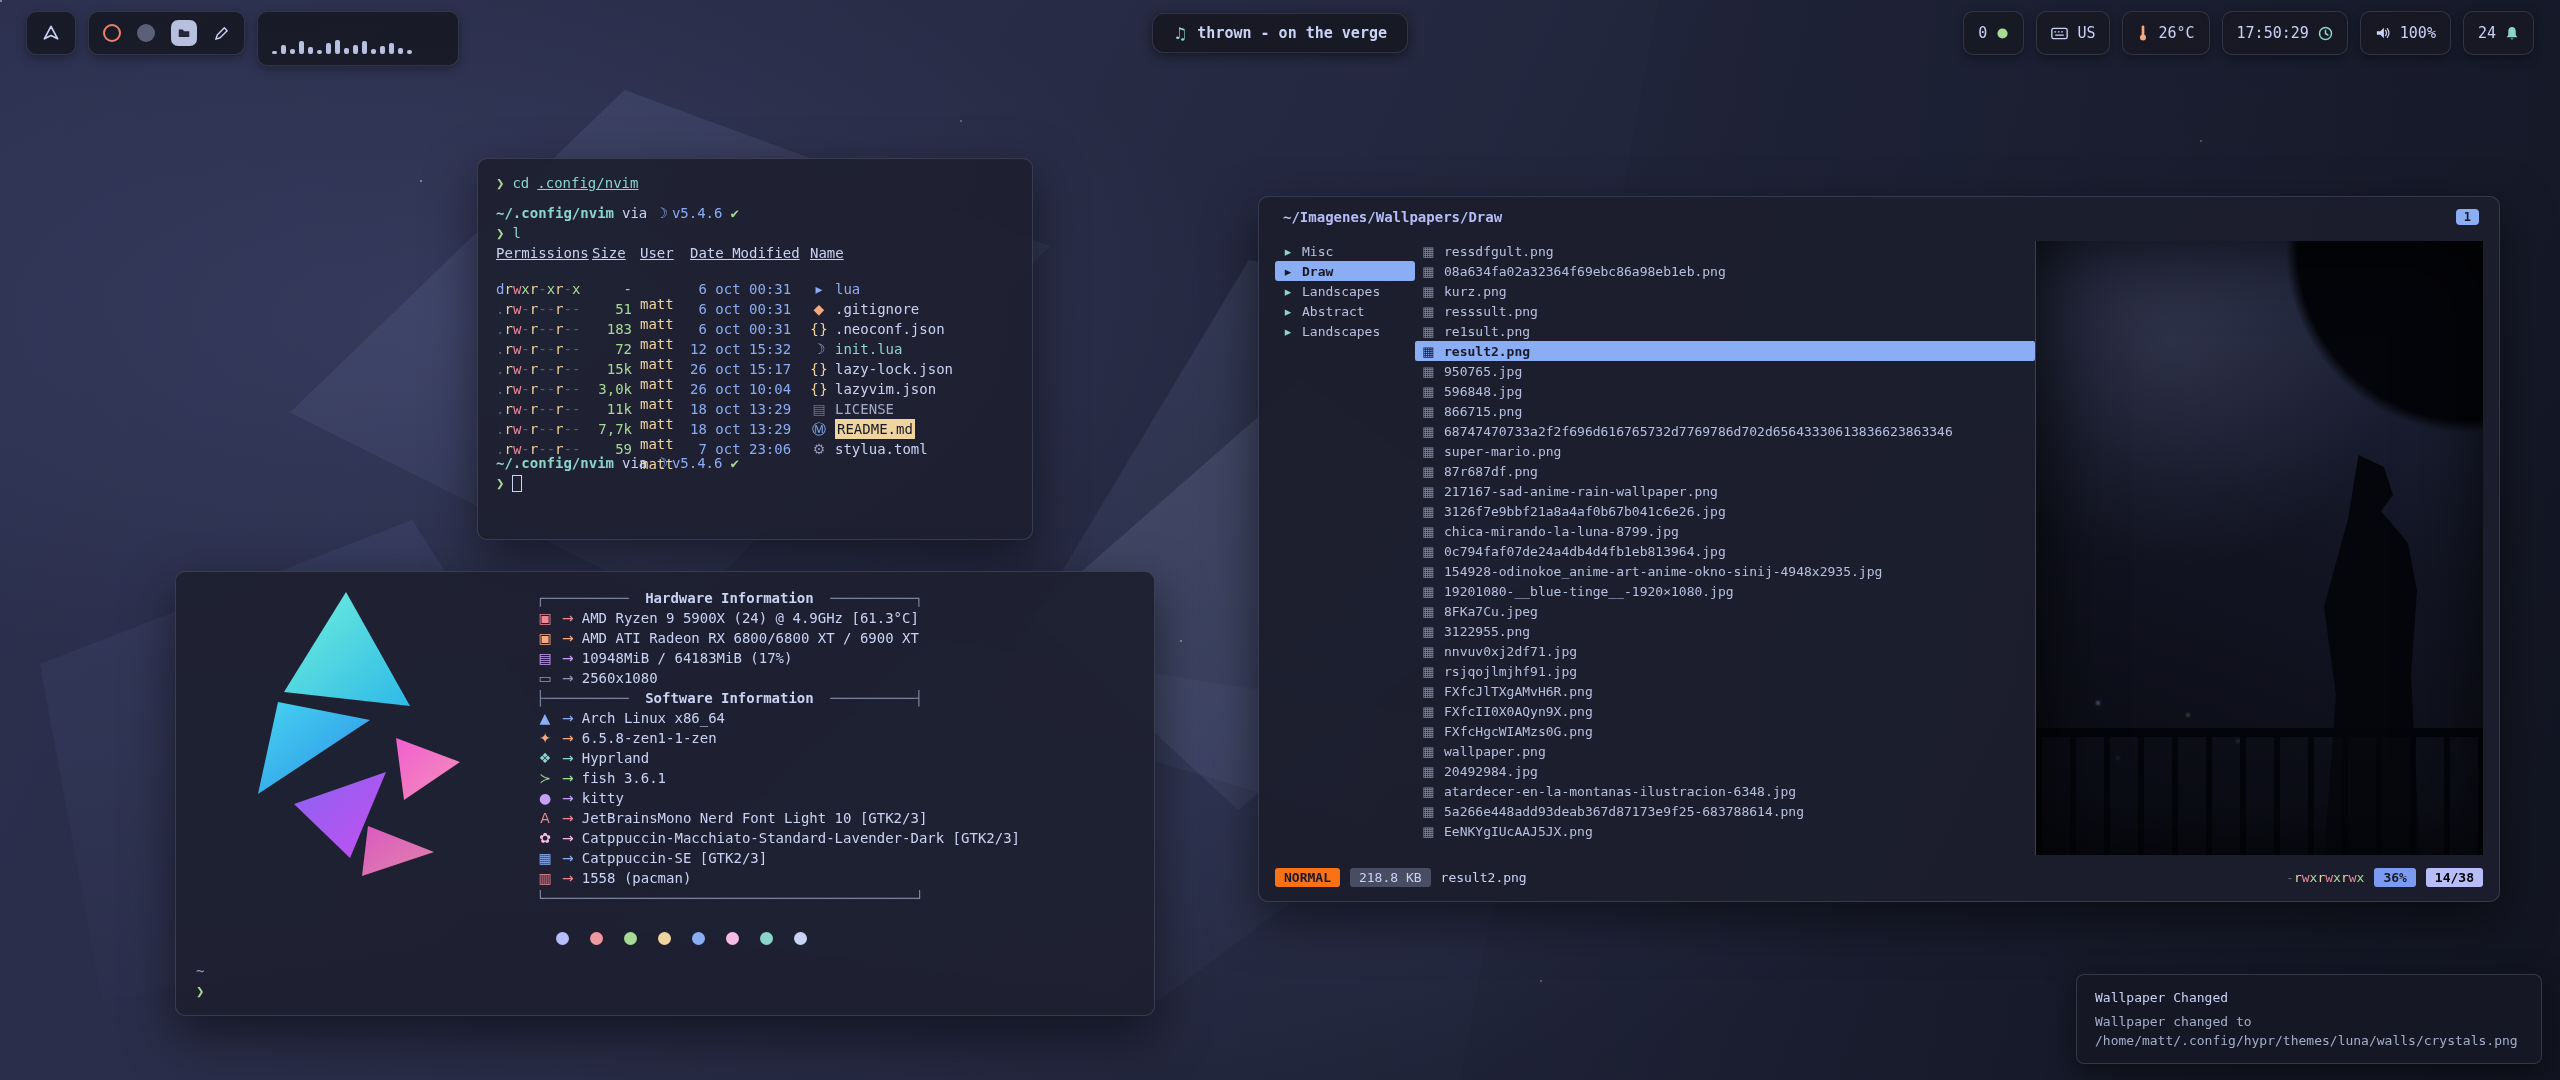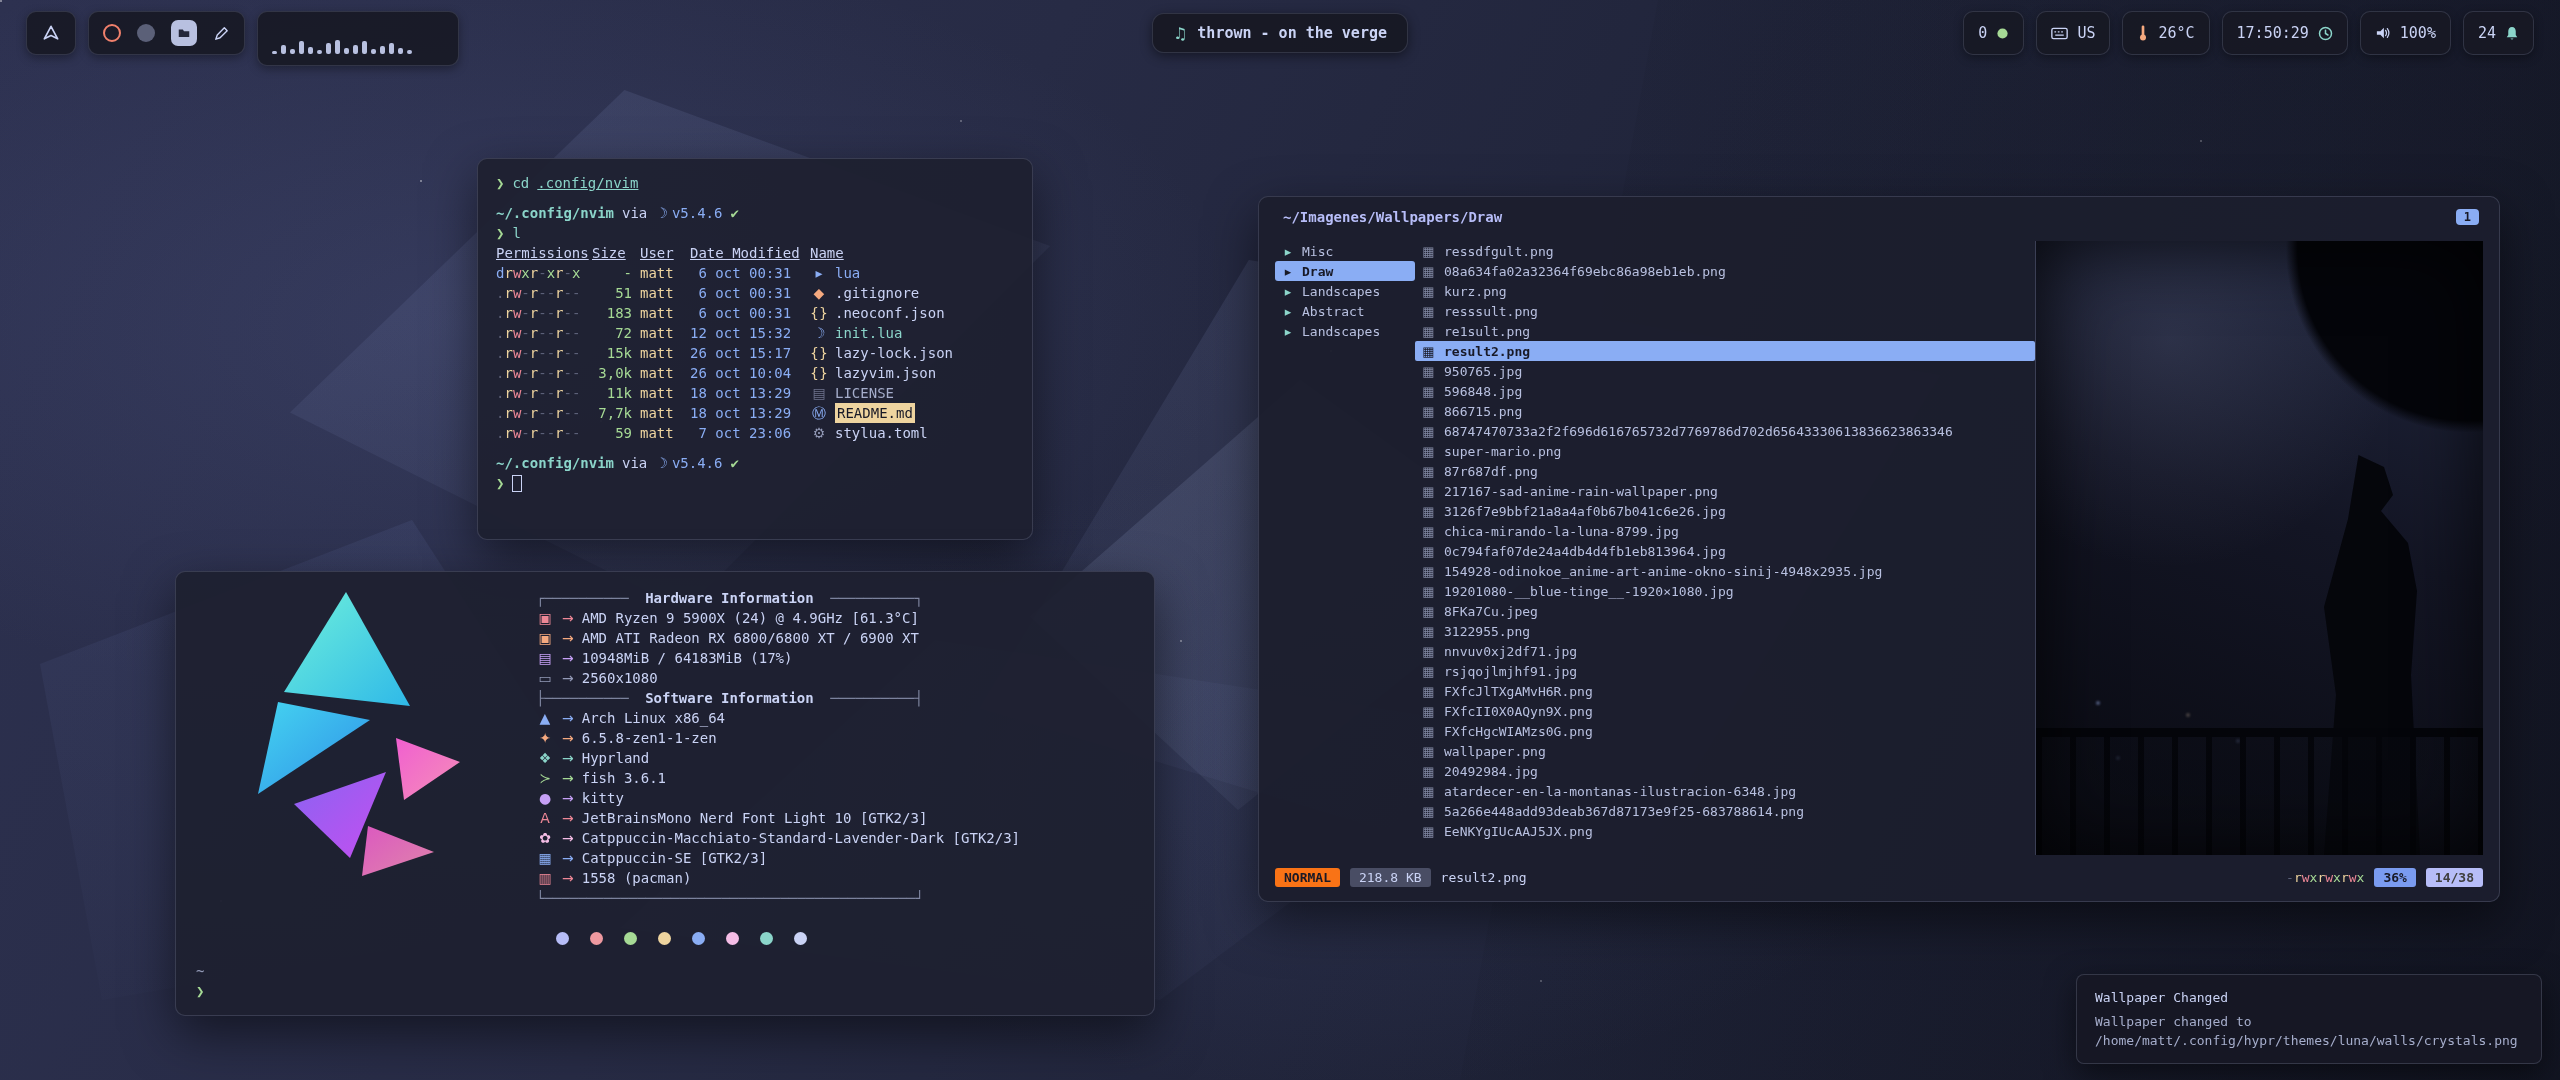--- a/index.html
+++ b/index.html
@@ -62,21 +62,21 @@
   .arg{color:#8bd5ca;text-decoration:underline;}
   .cwd{color:#8bd5ca;font-weight:bold;}
   .via{color:#cad3f5;}
   .moon{color:#8aadf4;font-family:"DejaVu Sans",sans-serif;}
   .luav{color:#8aadf4;margin-left:-4px;}
   .check{color:#a6da95;}
   .cursor-block{display:inline-block;width:8px;height:15px;border:1px solid #cad3f5;}
   .lrow{display:grid;grid-template-columns:88px 40px 42px 112px 1fr;column-gap:8px;height:20px;align-items:center;white-space:pre;}
   .lhead span{color:#cad3f5;text-decoration:underline;}
   .sz{color:#a6da95;text-align:right;}
-  .usr{color:#eed49f;}
+  .usr{color:#eed49f;margin-top:31px;}
   .dt{color:#8aadf4;}
   .nm{display:flex;gap:7px;align-items:center;}
   .fic{font-family:"DejaVu Sans","DejaVu Sans Mono",sans-serif;width:18px;display:inline-block;text-align:center;}
   .fn.hl{background:#eed49f;color:#181926;padding:0 2px;}
 
   
   .fetch{left:175px;top:571px;width:980px;height:445px;box-sizing:border-box;font-size:14px;line-height:20px;}
   .fetch-logo{position:absolute;left:22px;top:14px;}
   .fetch-info{position:absolute;left:360px;top:16px;}
   .frow{display:flex;gap:8px;height:20px;align-items:center;white-space:pre;}
@@ -115,21 +115,21 @@
     clip-path:polygon(45% 0,62% 3%,68% 10%,60% 14%,78% 22%,84% 34%,80% 55%,86% 100%,22% 100%,30% 60%,22% 38%,38% 16%);}
   .pv-rail{position:absolute;left:0;right:0;bottom:118px;height:9px;background:#04050a;}
   .pv-posts{position:absolute;left:0;right:0;bottom:0;height:118px;
     background:repeating-linear-gradient(90deg,rgba(4,5,10,.95) 0 6px,rgba(10,12,20,.35) 6px 34px);}
   .pv-vig{position:absolute;inset:0;box-shadow:inset 0 0 80px rgba(0,0,0,.8);}
   .fm-status{position:absolute;left:16px;right:16px;bottom:12px;height:24px;display:flex;align-items:center;gap:10px;white-space:pre;}
   .badge{border-radius:3px;padding:2px 9px;font-weight:bold;}
   .b-mode{background:#f97316;color:#181926;}
   .b-size{background:#494d64;color:#cad3f5;font-weight:normal;}
   .b-pct{background:#7a9bf0;color:#181926;}
-  .b-pos{background:#b7bdf8;color:#404040;}
+  .b-pos{background:#b7bdf8;color:#000000;}
   .fm-status .fname{color:#cad3f5;}
   .fm-status .spacer{flex:1;}
 
   
   .notification{position:absolute;right:18px;bottom:16px;width:466px;z-index:40;background:rgba(23,24,36,.97);
     border:1px solid rgba(110,115,141,.35);border-radius:8px;box-shadow:0 10px 30px rgba(0,0,0,.5);
     padding:13px 18px;box-sizing:border-box;font-size:13px;line-height:19px;}
   .notif-title{color:#cad3f5;}
   .notif-body{color:#a5adcb;margin-top:5px;}
 </style>

